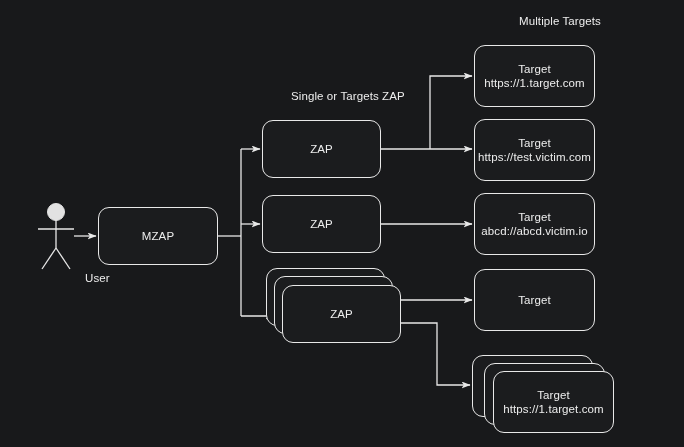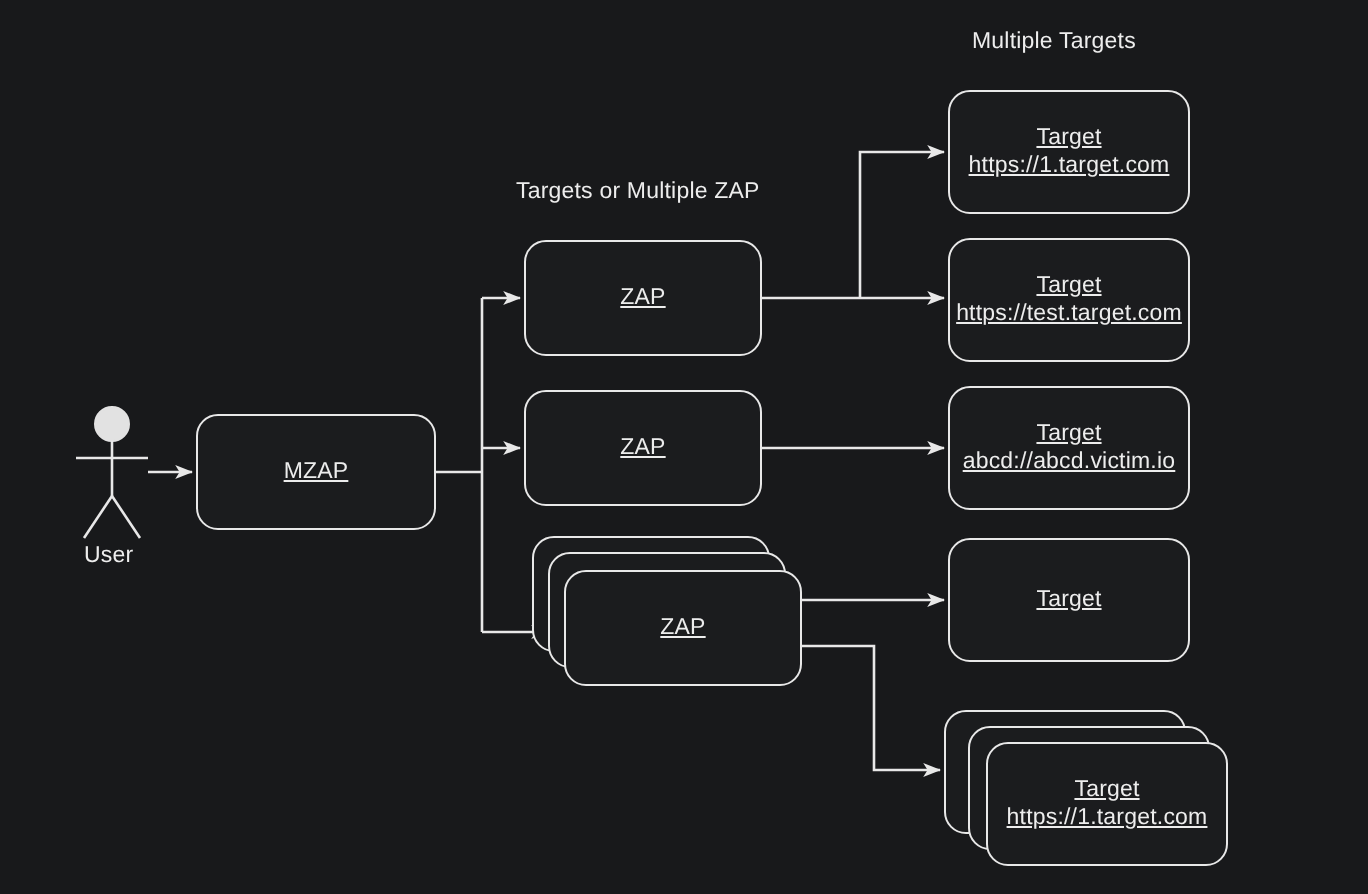--- a/index.html
+++ b/index.html
@@ -50,22 +50,23 @@
     border-radius: 11px;
     background: #1b1c1e;
   }
   .free-label {
     position: absolute;
     color: #ededed;
     font-size: 11.5px;
     line-height: 14px;
     white-space: nowrap;
     letter-spacing: 0.1px;
+    margin-left: 33px;
   }
-  .node-line { display: block; text-decoration: underline; }
+  .node-line { display: block; }
 </style>
 </head>
 <body>
 
 <div id="diagram-root">
 
   <svg class="layer" viewBox="0 0 684 447" xmlns="http://www.w3.org/2000/svg">
     <defs>
       <marker id="arrowhead" markerWidth="9" markerHeight="7" refX="8.4" refY="3.5" orient="auto" markerUnits="userSpaceOnUse">
         <path d="M0,0 L9,3.5 L0,7 L2.2,3.5 Z" fill="#e8e8e8"></path>
@@ -98,23 +99,23 @@
 
       <path d="M 381 224 L 472 224" marker-end="url(#arrowhead)"></path>
 
       <path d="M 401 300 L 472 300" marker-end="url(#arrowhead)"></path>
       <path d="M 401 323 L 437 323 L 437 385 L 470 385" marker-end="url(#arrowhead)"></path>
     </g>
   </svg>
 
   <div class="free-label" style="left:486px; top:14px;">Multiple Targets</div>
 
-  <div class="free-label" style="left:258px; top:89px;">Targets or Multiple ZAP</div>
+  <div class="free-label" style="left:258px; top:89px;">Single or Targets ZAP</div>
 
-  <div class="free-label" style="left:42px; top:271px;">User</div>
+  <div class="free-label" style="left:52px; top:271px;">User</div>
 
   <div class="node-box" style="left:98px; top:207px; width:120px; height:58px;text-align:center;">
     <span class="node-line">MZAP</span>
   </div>
 
   <div class="node-box" style="left:262px; top:120px; width:119px; height:58px;">
     <span class="node-line">ZAP</span>
   </div>
 
   <div class="node-box" style="left:262px; top:195px; width:119px; height:58px;">
@@ -127,21 +128,21 @@
     <span class="node-line">ZAP</span>
   </div>
 
   <div class="node-box" style="left:474px; top:45px; width:121px; height:62px;">
     <span class="node-line">Target</span>
     <span class="node-line">https://1.target.com</span>
   </div>
 
   <div class="node-box" style="left:474px; top:119px; width:121px; height:62px;">
     <span class="node-line">Target</span>
-    <span class="node-line">https://test.target.com</span>
+    <span class="node-line">https://test.victim.com</span>
   </div>
 
   <div class="node-box" style="left:474px; top:193px; width:121px; height:62px;">
     <span class="node-line">Target</span>
     <span class="node-line">abcd://abcd.victim.io</span>
   </div>
 
   <div class="node-box" style="left:474px; top:269px; width:121px; height:62px;">
     <span class="node-line">Target</span>
   </div>

